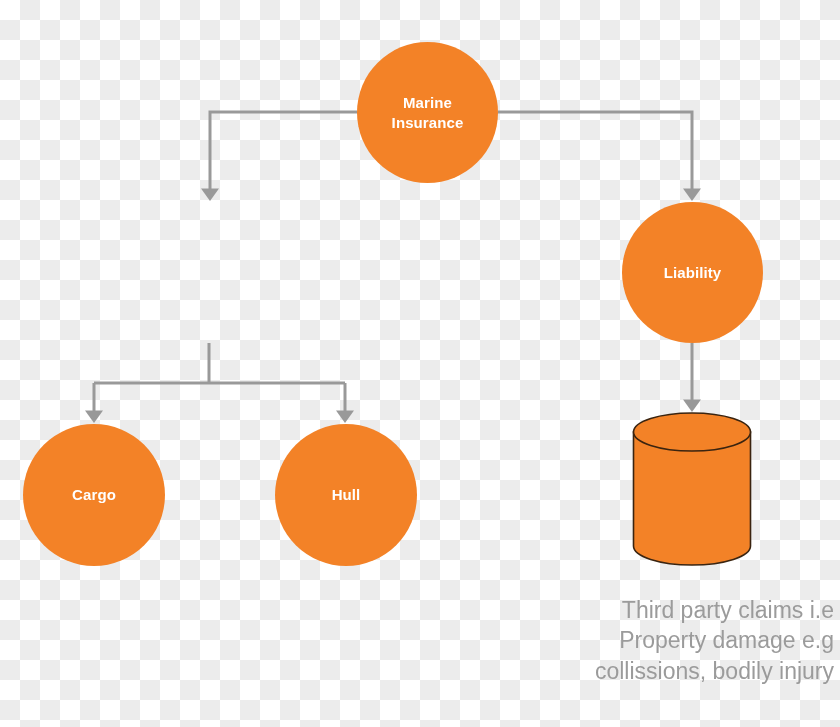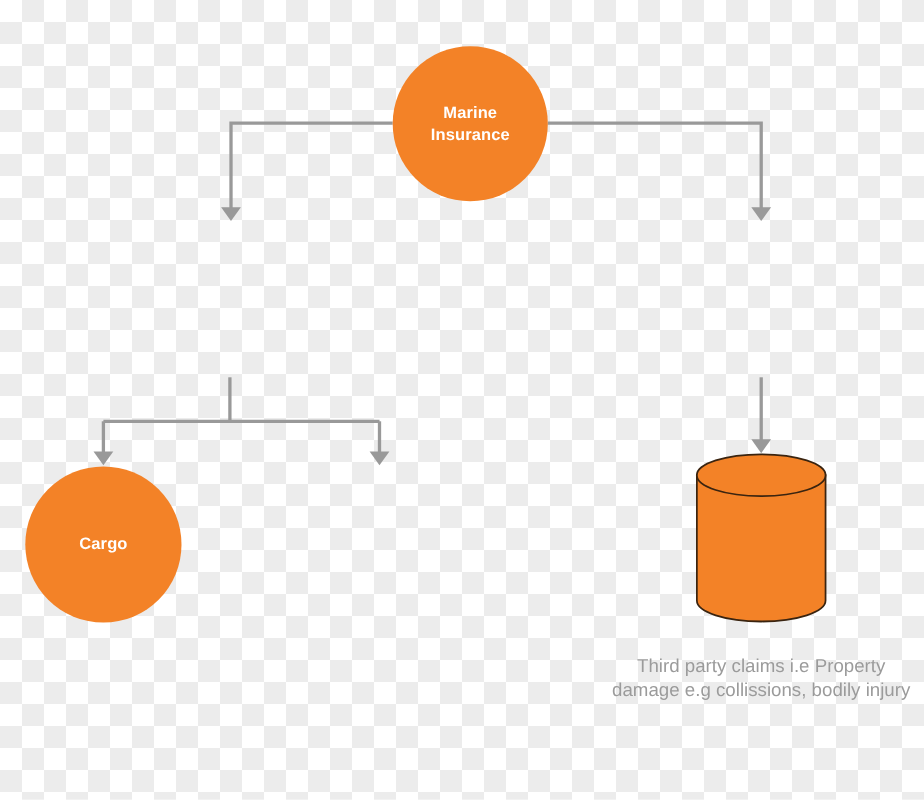--- a/index.html
+++ b/index.html
@@ -52,23 +52,23 @@
     padding: 0 8px;
     box-sizing: border-box;
     white-space: pre-line;
   }
   .cylinder {
     position: absolute;
   }
   .caption {
     position: absolute;
     color: #9b9b9b;
-    font-size: 17px;
+    font-size: 23px;
     line-height: 1.32;
-    text-align: center;
+    text-align: right;
   }
 </style>
 </head>
 <body>
 
 <div id="canvas">
 
   <svg id="edges" viewBox="0 0 840 727" xmlns="http://www.w3.org/2000/svg">
     <defs>
       <marker id="arrowhead" markerWidth="7" markerHeight="7" refX="1.2" refY="3.2" orient="auto" markerUnits="strokeWidth">
@@ -89,25 +89,31 @@
 
     <path d="M692,343 L692,403" fill="none" stroke="#999999" stroke-width="3" marker-end="url(#arrowhead)"></path>
   </svg>
 
   <div class="node-circle" style="left:357px; top:42px; width:141px; height:141px;">
     <span class="node-label">Marine
 Insurance</span>
   </div>
 
 
+  <div class="node-circle" style="left:622px; top:202px; width:141px; height:141px;">
+    <span class="node-label">Liability</span>
+  </div>
 
   <div class="node-circle" style="left:23px; top:424px; width:142px; height:142px;align-items:center;">
     <span class="node-label">Cargo</span>
   </div>
 
+  <div class="node-circle" style="left:275px; top:424px; width:142px; height:142px;">
+    <span class="node-label">Hull</span>
+  </div>
 
   <svg class="cylinder" style="left:630px; top:410px; width:124px; height:158px;" viewBox="0 0 124 158" xmlns="http://www.w3.org/2000/svg">
     <path d="M3.5,22 L3.5,136 A58.5,19 0 0 0 120.5,136 L120.5,22 Z" fill="#f38227" stroke="#3a2410" stroke-width="1.6"></path>
     <ellipse cx="62" cy="22" rx="58.5" ry="19" fill="#f38227" stroke="#3a2410" stroke-width="1.6"></ellipse>
   </svg>
 
   <div class="caption" style="left:550px; top:595px; width:284px;">Third party claims i.e Property damage e.g collissions, bodily injury</div>
 
 </div>
 

